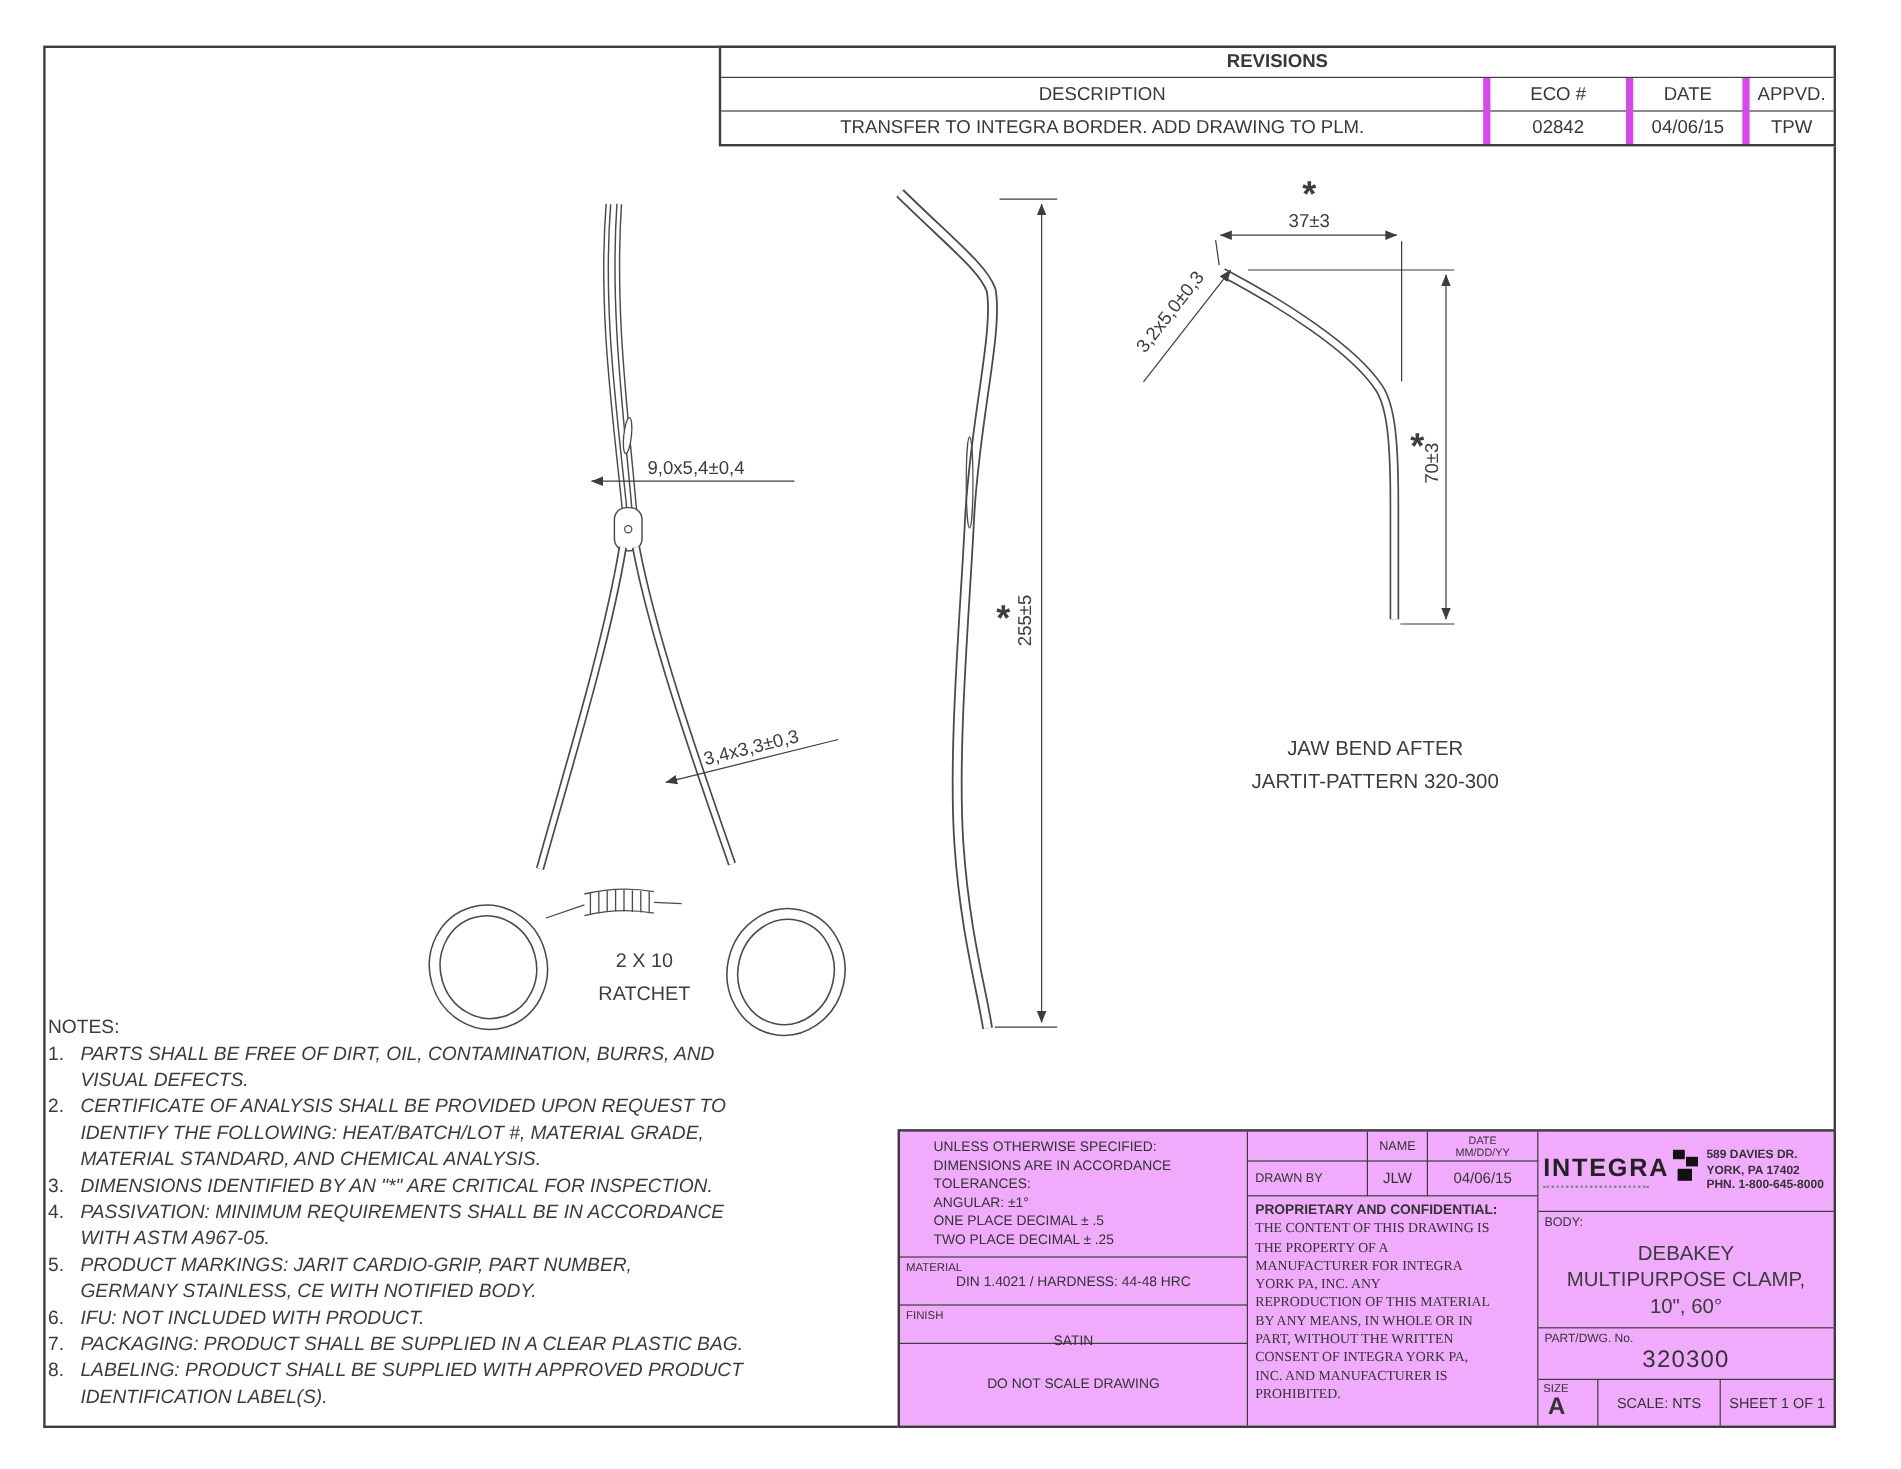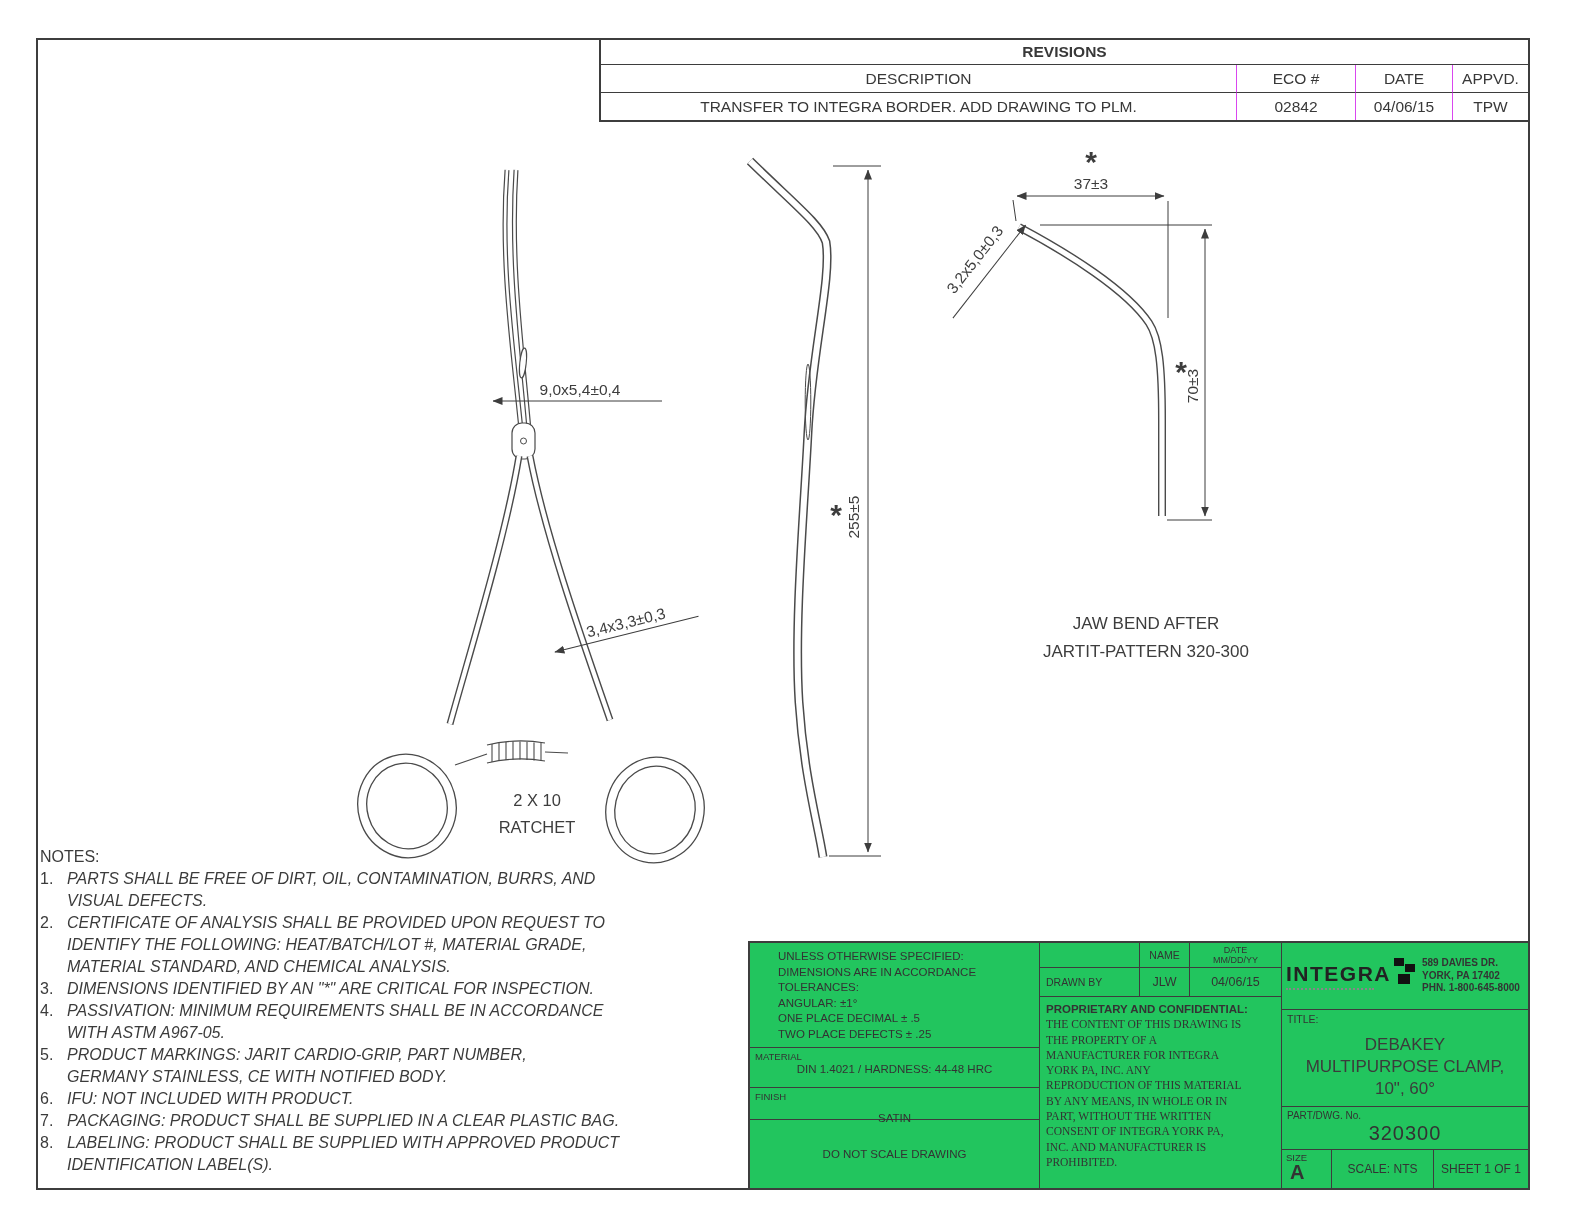--- a/index.html
+++ b/index.html
@@ -14,31 +14,31 @@
   .rlabel{font-size:16.5px;}
 
   
   .revtable{position:absolute;left:599px;top:38px;width:931px;border:2px solid #3d3d3d;
             box-sizing:border-box;display:grid;grid-template-columns:635px 119px 97px 1fr;
             font-size:15.5px;background:#fff;}
   .rev-title{grid-column:1/-1;text-align:center;font-weight:bold;padding:3px 0;
              border-bottom:1px solid #3d3d3d;}
   .rev-cell{text-align:center;padding:4px 2px;line-height:19px;}
   .rev-h{border-bottom:1px solid #3d3d3d;}
-  .bl{border-left:1px solid #d946ef;}
+  .bl{border-left:6px solid #d946ef;}
 
   
   .notes{position:absolute;left:40px;top:846px;width:660px;font-size:16px;line-height:22px;color:#3b3b3b;}
   .note-item{position:relative;padding-left:27px;}
   .note-num{position:absolute;left:0;top:0;}
   .note-text{white-space:pre-line;font-style:italic;}
 
   
   .tblock{position:absolute;left:748px;top:941px;width:782px;height:249px;
-          border:2px solid #3d3d3d;box-sizing:border-box;font-size:11.5px;background:#22c55e;color:#333;}
+          border:2px solid #3d3d3d;box-sizing:border-box;font-size:11.5px;background:#f0abfc;color:#333;}
   .tb{position:absolute;box-sizing:border-box;}
   .br{border-right:1px solid #3d3d3d;}
   .bb{border-bottom:1px solid #3d3d3d;}
   .cell-tol{left:0;top:0;width:290px;height:105px;padding:6px 4px 0 28px;line-height:15.5px;}
   .cell-mat{left:0;top:105px;width:290px;height:40px;}
   .cell-fin{left:0;top:145px;width:290px;height:32px;}
   .cell-noscale{left:0;top:177px;width:290px;height:68px;display:flex;align-items:center;justify-content:center;}
   .cell-sign-label{left:290px;top:0;width:100px;height:25px;}
   .cell-sign-name{left:390px;top:0;width:50px;height:25px;display:flex;align-items:center;justify-content:center;font-size:10.5px;}
   .cell-sign-date{left:440px;top:0;width:92px;height:25px;text-align:center;font-size:9px;line-height:9.5px;padding-top:3px;}
@@ -216,21 +216,21 @@
     </div>
   </div>
 
   <div class="tblock">
     <div class="tb cell-tol br bb">
       <div>UNLESS OTHERWISE SPECIFIED:</div>
       <div>DIMENSIONS ARE IN ACCORDANCE</div>
       <div>TOLERANCES:</div>
       <div>ANGULAR: ±1°</div>
       <div>ONE PLACE DECIMAL ± .5</div>
-      <div>TWO PLACE DEFECTS ± .25</div>
+      <div>TWO PLACE DECIMAL ± .25</div>
     </div>
     <div class="tb cell-mat br bb">
       <span class="tiny-label" style="font-size:9.5px;">MATERIAL</span>
       <div class="mat-val">DIN 1.4021 / HARDNESS: 44-48 HRC</div>
     </div>
     <div class="tb cell-fin br bb">
       <span class="tiny-label" style="font-size:9.5px;">FINISH</span>
       <div class="fin-val">SATIN</div>
     </div>
     <div class="tb cell-noscale br">
@@ -278,21 +278,21 @@
         <rect x="11" y="6" width="10" height="8" fill="#111"></rect>
         <rect x="4" y="16" width="12" height="10" fill="#111"></rect>
       </svg>
       <div class="addr">
         <div>589 DAVIES DR.</div>
         <div>YORK, PA 17402</div>
         <div>PHN. 1-800-645-8000</div>
       </div>
     </div>
     <div class="tb cell-title bb">
-      <span class="tiny-label">TITLE:</span>
+      <span class="tiny-label">BODY:</span>
       <div class="title-val">DEBAKEY MULTIPURPOSE CLAMP, 10", 60°</div>
     </div>
     <div class="tb cell-part bb">
       <span class="tiny-label" style="font-size:10px;">PART/DWG. No.</span>
       <div class="part-val">320300</div>
     </div>
     <div class="tb cell-size br">
       <span class="tiny-label" style="font-size:9.5px;left:4px;top:2px;">SIZE</span>
       <div class="size-val">A</div>
     </div>

